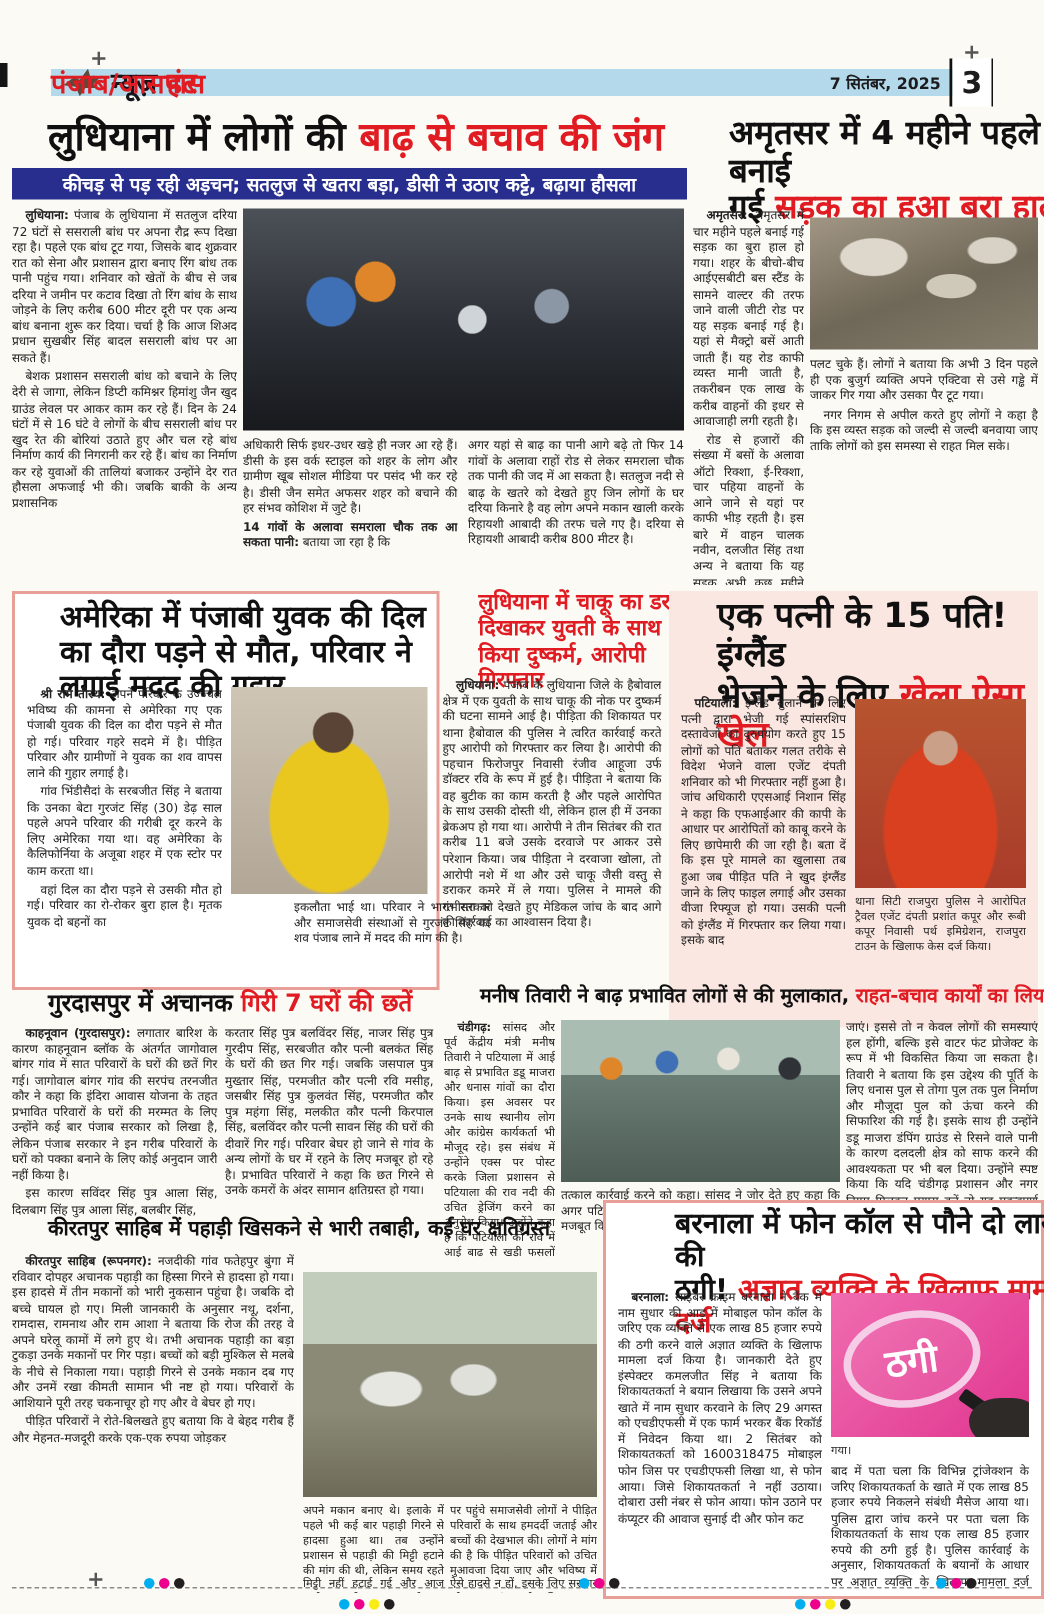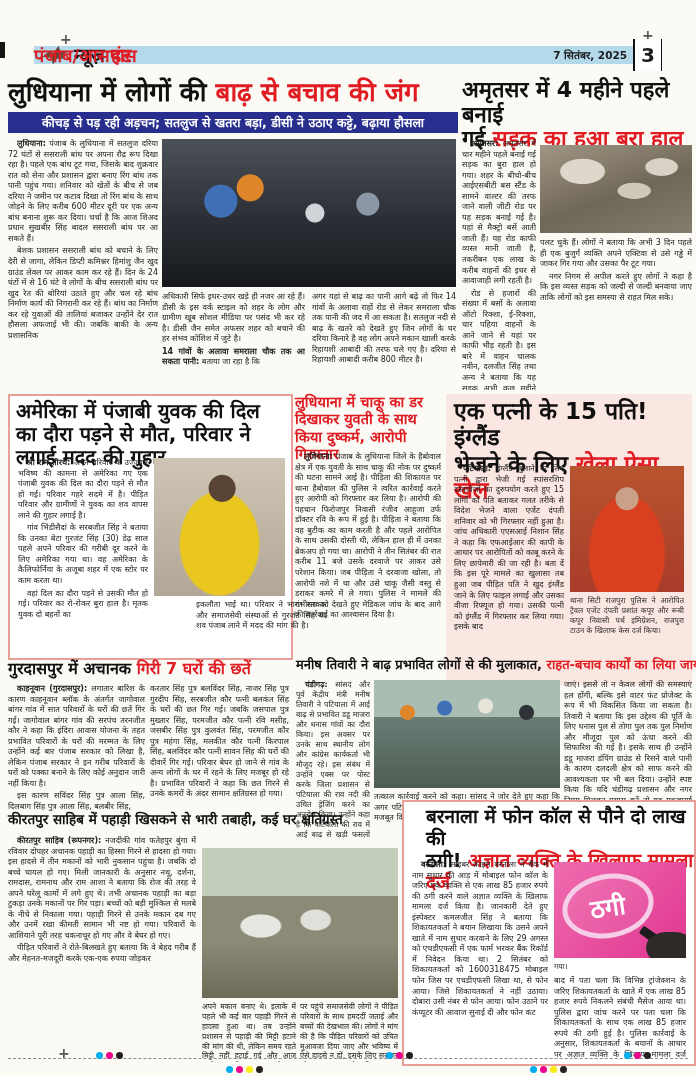--- a/index.html
+++ b/index.html
@@ -23,21 +23,21 @@
   .brand{display:flex;align-items:center;gap:4px;margin-left:6px;}
   .brand-name{font-size:19px;font-weight:bold;letter-spacing:0;white-space:nowrap;}
   .brand-black{color:#14141c;text-shadow:0 0 1px #fff;}
   .brand-red{color:var(--red);}
   .section{position:absolute;left:0;right:0;text-align:left;font-size:18px;font-weight:bold;color:var(--red);}
   .head-right{margin-left:auto;display:flex;align-items:center;height:100%;z-index:2;}
   .head-date{font-size:10.5px;font-weight:bold;margin-right:6px;white-space:nowrap;}
   .vrule{width:2px;height:32px;background:#111;}
   .pageno{background:#fff;height:32px;display:flex;align-items:center;justify-content:center;font-size:20px;font-weight:bold;padding:0 6px;border-right:1px solid #111;}
   
-  .hl{position:absolute;font-weight:bold;color:#101010;line-height:1.12;}
+  .hl{position:absolute;font-weight:bold;color:#101010;line-height:1.12;margin-left:24px;}
   .hl .red{color:var(--red);}
   .kicker{position:absolute;background:var(--navy);color:#fff;font-weight:bold;font-size:12.5px;display:flex;align-items:center;justify-content:center;white-space:nowrap;}
   
   .col{position:absolute;font-size:8px;line-height:1.32;text-align:justify;overflow:hidden;color:#222;}
   .col p{margin:0 0 2px 0;text-indent:9px;}
   .dl{font-weight:bold;}
   .subhead{font-weight:bold;margin-top:24px;}
   .caption{position:absolute;font-size:7.6px;line-height:1.3;color:#2a2a2a;text-align:justify;overflow:hidden;}
   
   .nbox{position:absolute;border:2px solid var(--boxborder);background:#fff;}

